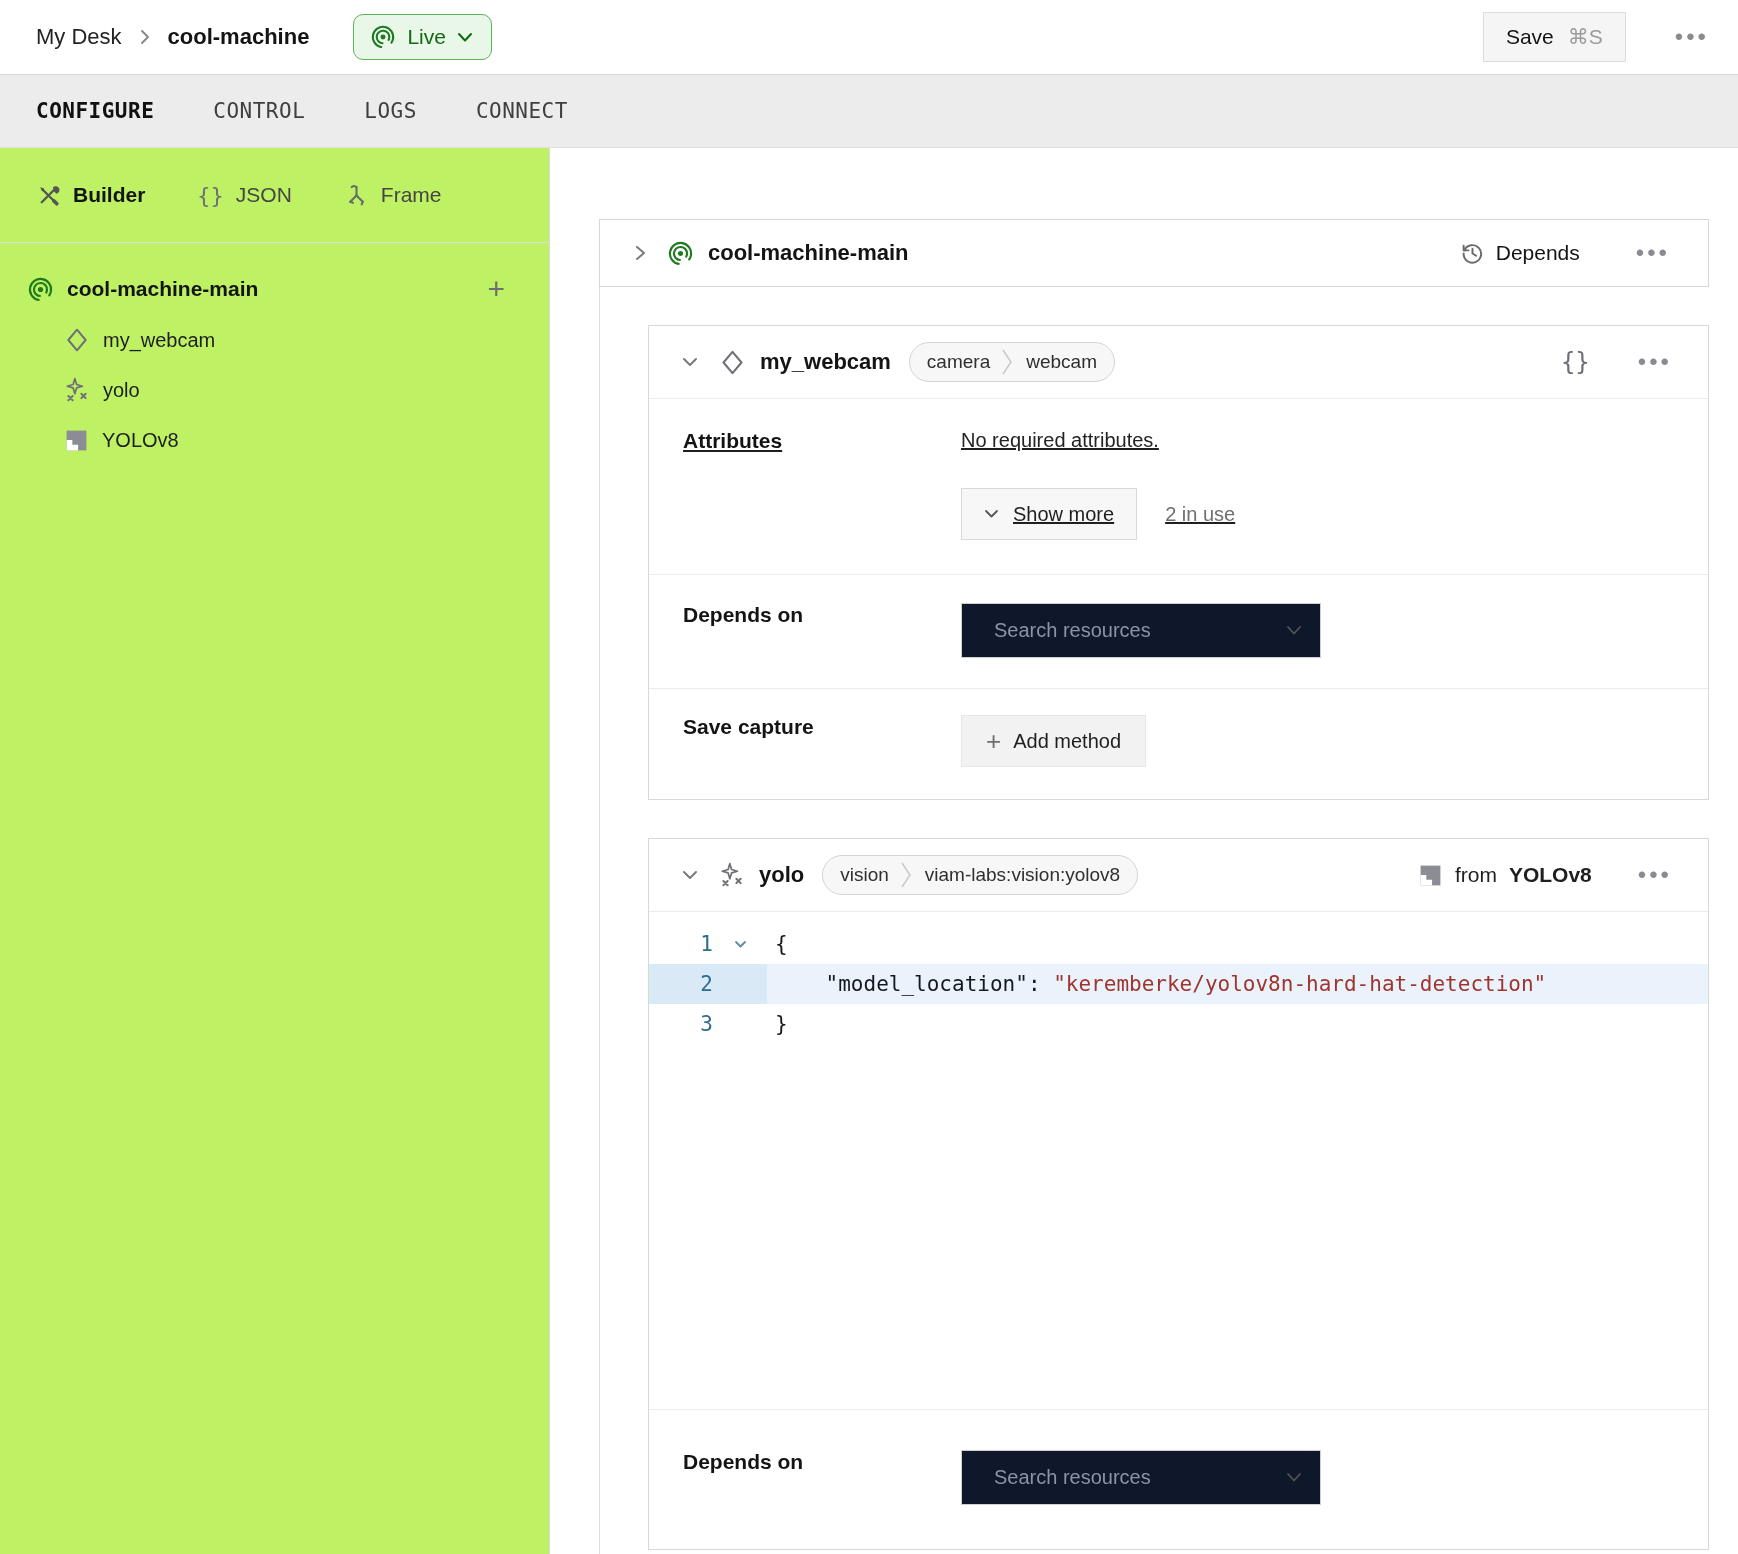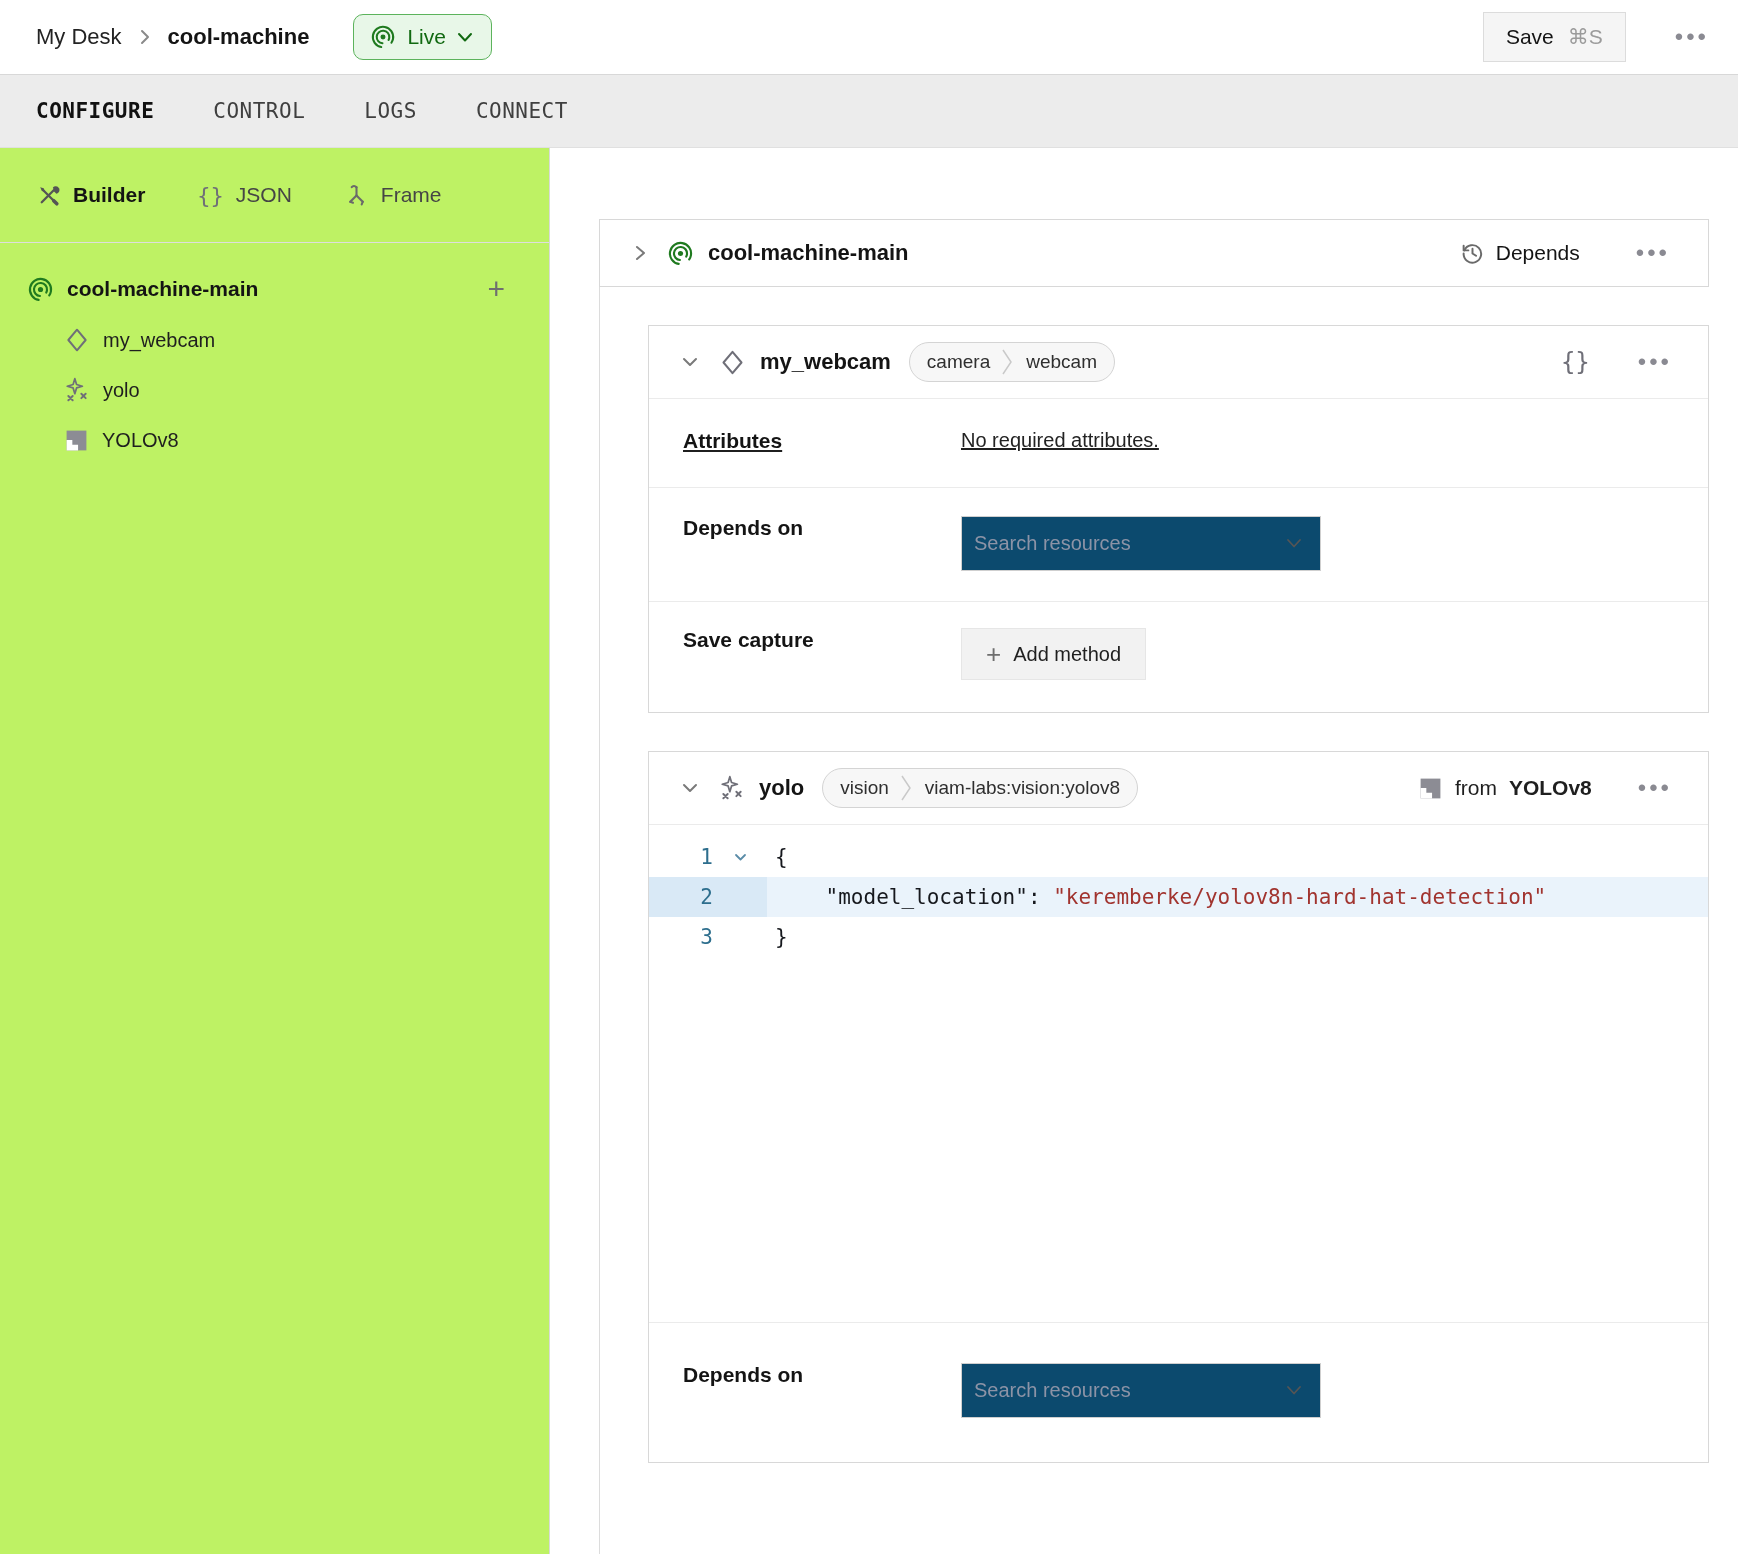--- a/index.html
+++ b/index.html
@@ -72,21 +72,21 @@
   .row:last-child { border-bottom:none; }
   .row-label { width:312px; flex:none; padding-left:34px; font-size:21px; font-weight:bold; color:#141414; }
   .row-content { flex:1; }
   .row-attributes { padding:30px 0 34px;text-decoration:underline; }
   .attr-empty { font-size:20px; color:#232323; }
   .attr-actions { margin-top:36px; display:flex; align-items:center; gap:28px; }
   .show-more-btn { height:52px; padding:0 22px; display:inline-flex; align-items:center; gap:14px; background:#f7f7f7; border:1px solid #d9d9d9; cursor:pointer; font-family:inherit; }
   .show-more-btn .show-more-label { font-size:20px; color:#1f1f1f; }
   .in-use { font-size:20px; color:#6f6f6f; }
   .row-depends { padding:28px 0 30px; }
-  .select { width:360px; height:55px; border:1px solid #cfcfcf; background:#0c4a6e; display:flex; align-items:center; padding:0 18px 0 12px; cursor:pointer; }
+  .select { width:360px; height:55px; border:1px solid #cfcfcf; background:#0f172a; display:flex; align-items:center; padding:0 18px 0 32px; cursor:pointer; }
   .select .placeholder { font-size:20px; color:#8c93a6; flex:1; text-align:left; }
   .row-capture { padding:26px 0 32px; }
   .add-method-btn { height:52px; padding:0 24px; display:inline-flex; align-items:center; gap:12px; background:#f2f2f2; border:1px solid #e6e6e6; cursor:pointer; font-family:inherit; }
   .add-method-btn .plus { font-size:26px; color:#6f6f6f; line-height:1; }
   .add-method-btn .add-method-label { font-size:20px; color:#1f1f1f; }
   .row-depends-yolo { padding:40px 0 44px; border-top:1px solid #ebebeb; }
 
   
   .editor { height:497px; padding-top:12px; font-family:"DejaVu Sans Mono", monospace; font-size:21px; }
   .code-line { display:flex; height:40px; line-height:40px; }
@@ -286,20 +286,31 @@
             <div class="card-header-right">
               <button class="chev-btn braces-glyph" style="font-size:24px">{}</button>
               <button class="dots">•••</button>
             </div>
           </div>
 
           <div class="row row-attributes">
             <div class="row-label">Attributes</div>
             <div class="row-content">
               <div class="attr-empty">No required attributes.</div>
+              <div class="attr-actions">
+                <button class="show-more-btn">
+                  <span>
+                    <svg width="15" height="10" viewBox="0 0 15 10">
+                        <polyline points="2,2 7.5,7.5 13,2" fill="none" stroke="#555" stroke-width="1.8" stroke-linecap="round" stroke-linejoin="round"></polyline>
+                      </svg>
+                  </span>
+                  <span class="show-more-label">Show more</span>
+                </button>
+                <span class="in-use">2 in use</span>
+              </div>
             </div>
           </div>
 
           <div class="row row-depends">
             <div class="row-label">Depends on</div>
             <div class="row-content">
               <button class="select">
                 <span class="placeholder">Search resources</span>
                 <span>
                   <svg width="16" height="11" viewBox="0 0 16 11">

